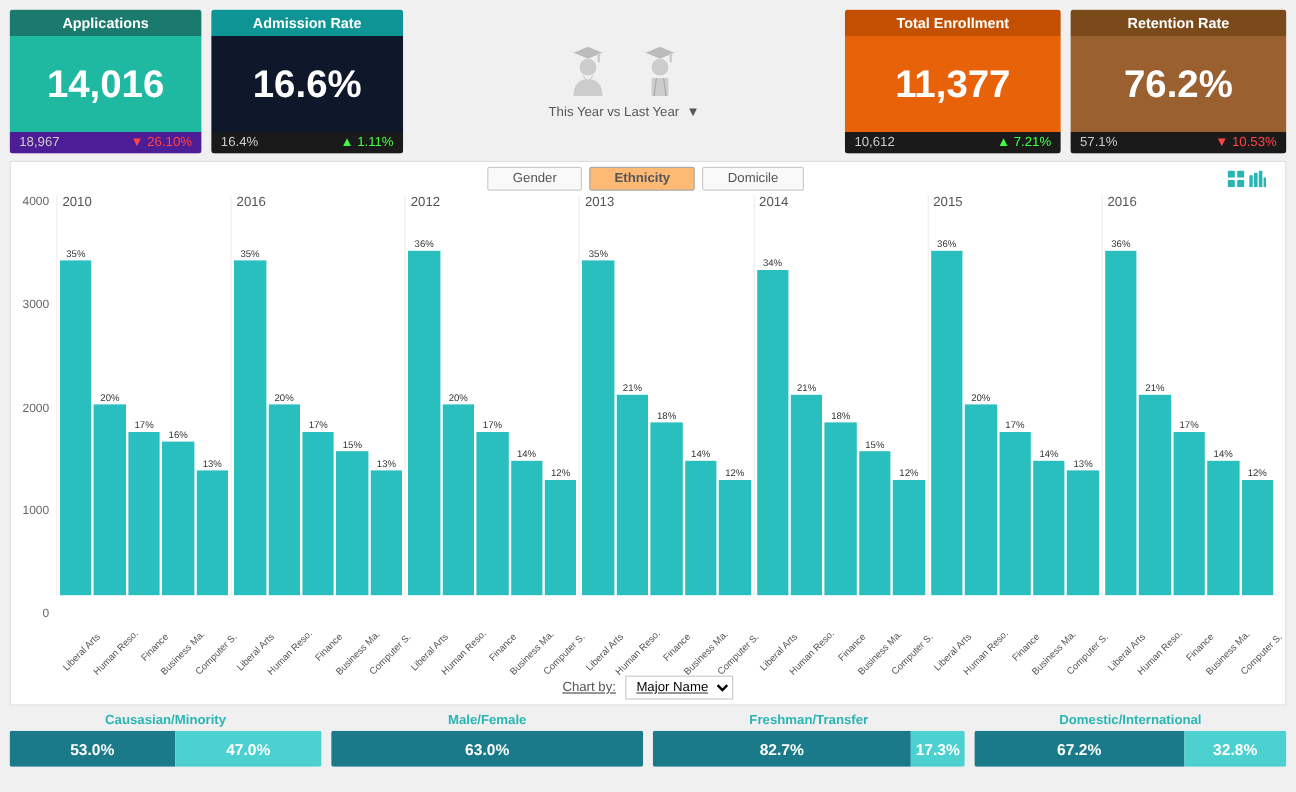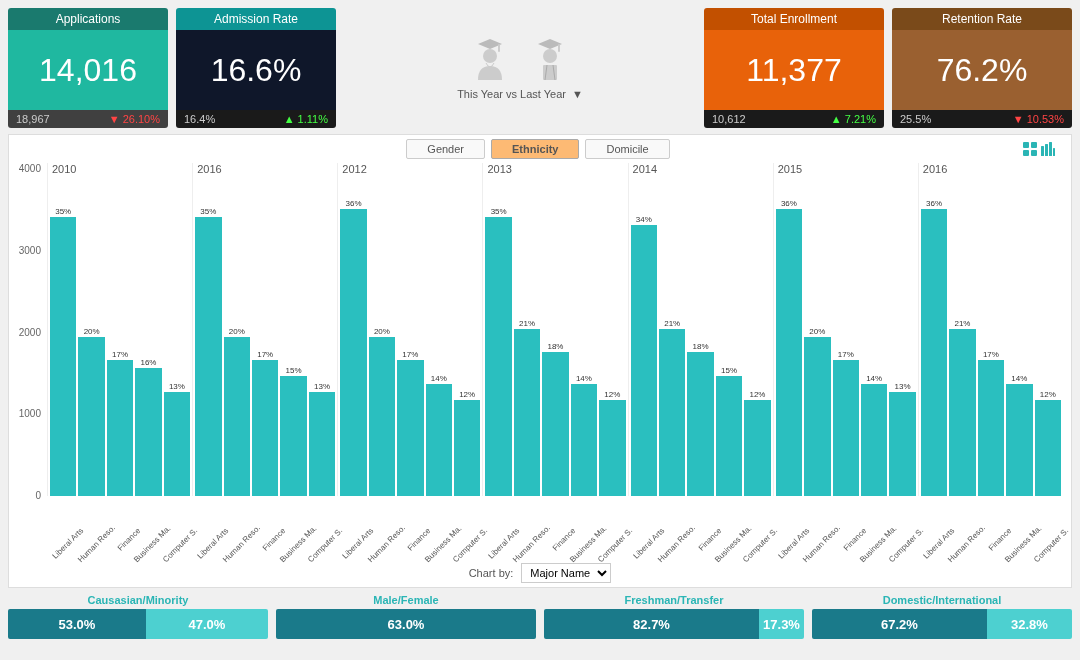--- a/index.html
+++ b/index.html
@@ -3,26 +3,26 @@
   <meta charset="utf-8">
   <style>
     * { box-sizing: border-box; margin: 0; padding: 0; }
     body { font-family: Arial, sans-serif; background: #f5f5f5; width: 1080px; height: 660px; overflow: hidden; font-size: 12px; }
 
     .dashboard { width: 1080px; height: 660px; background: #f0f0f0; padding: 8px; display: flex; flex-direction: column; gap: 6px; }
 
     
     .kpi-row { display: flex; gap: 8px; align-items: stretch; height: 120px; }
     .kpi-card { border-radius: 3px; overflow: hidden; display: flex; flex-direction: column; }
-    .kpi-card .kpi-header { color: white; font-weight: normal; font-size: 12px; text-align: center; padding: 4px 12px; }
-    .kpi-card .kpi-value { color: white; font-size: 32px; font-weight: normal; text-align: center; flex: 1; display: flex; align-items: center; justify-content: center; }
+    .kpi-card .kpi-header { color: white; font-weight: bold; font-size: 12px; text-align: center; padding: 4px 12px; }
+    .kpi-card .kpi-value { color: white; font-size: 32px; font-weight: bold; text-align: center; flex: 1; display: flex; align-items: center; justify-content: center; }
     .kpi-card .kpi-footer { display: flex; align-items: center; justify-content: space-between; padding: 3px 8px; font-size: 11px; color: white; }
     .kpi-card.applications .kpi-header { background: #1a7a6e; }
     .kpi-card.applications .kpi-value { background: #1fb8a0; }
-    .kpi-card.applications .kpi-footer { background: #404040; color: #ccc; }
+    .kpi-card.applications .kpi-footer { background: #4c1d95; color: #ccc; }
     .kpi-card.admission .kpi-header { background: #0d9494; }
     .kpi-card.admission .kpi-value { background: #0f172a; }
     .kpi-card.admission .kpi-footer { background: #1a1a1a; color: #ccc; }
     .kpi-card.enrollment .kpi-header { background: #c25000; }
     .kpi-card.enrollment .kpi-value { background: #e8620a; }
     .kpi-card.enrollment .kpi-footer { background: #1a1a1a; color: #ccc; }
     .kpi-card.retention .kpi-header { background: #7a4a1a; }
     .kpi-card.retention .kpi-value { background: #9a6030; }
     .kpi-card.retention .kpi-footer { background: #1a1a1a; color: #ccc; }
 
@@ -35,23 +35,23 @@
     .kpi-dropdown { display: flex; align-items: center; gap: 6px; font-size: 11px; color: #555; margin-top: 4px; }
 
     
     .chart-section { background: white; border: 1px solid #ddd; flex: 1; display: flex; flex-direction: column; padding: 4px; }
     .chart-tabs { display: flex; gap: 6px; justify-content: flex-start; margin-bottom: 4px; padding: 0 8px; align-items: center; }
     .chart-tab { border: 1px solid #ccc; background: #f9f9f9; padding: 3px 20px; font-size: 11px; color: #555; cursor: pointer; border-radius: 2px; }
     .chart-tab.active { background: #fdba74; border-color: #aaa; font-weight: bold; }
 
     .chart-area { flex: 1; display: flex; flex-direction: column; padding: 0 4px; }
 
-    .y-axis { position: absolute; left: 0; top: 0; bottom: 60px; display: flex; flex-direction: column; justify-content: space-between; align-items: flex-end; padding-right: 4px; font-size: 10px; color: #666; width: 28px; }
-
-    .chart-controls { display: flex; align-items: center; justify-content: center; gap: 8px; margin-top: 2px; font-size: 11px; color: #555; }
+    .y-axis { position: absolute; left: 0; top: 0; bottom: 44px; display: flex; flex-direction: column; justify-content: space-between; align-items: flex-end; padding-right: 4px; font-size: 10px; color: #666; width: 28px; }
+
+    .chart-controls { display: flex; align-items: center; justify-content: center; gap: 8px; margin-top: 2px; font-size: 11px; color: #555; text-decoration: underline; }
     .chart-controls select { font-size: 11px; border: 1px solid #ccc; background: white; padding: 2px 4px; }
 
     
     .metrics-row { display: flex; gap: 8px; height: 58px; }
   </style>
 </head>
 <body>
 
 <div class="dashboard">
 
@@ -109,21 +109,21 @@
       <div class="kpi-footer">
         <span>10,612</span>
         <span class="kpi-up">▲ 7.21%</span>
       </div>
     </div>
 
     <div class="kpi-card retention" style="width:180px;">
       <div class="kpi-header">Retention Rate</div>
       <div class="kpi-value">76.2%</div>
       <div class="kpi-footer">
-        <span>25.5%</span>
+        <span>57.1%</span>
         <span class="kpi-down">▼ 10.53%</span>
       </div>
     </div>
   </div>
 
   <div class="chart-section">
 
     <div class="chart-tabs">
       <div style="flex:1;"></div>
       <div class="chart-tab">Gender</div>

